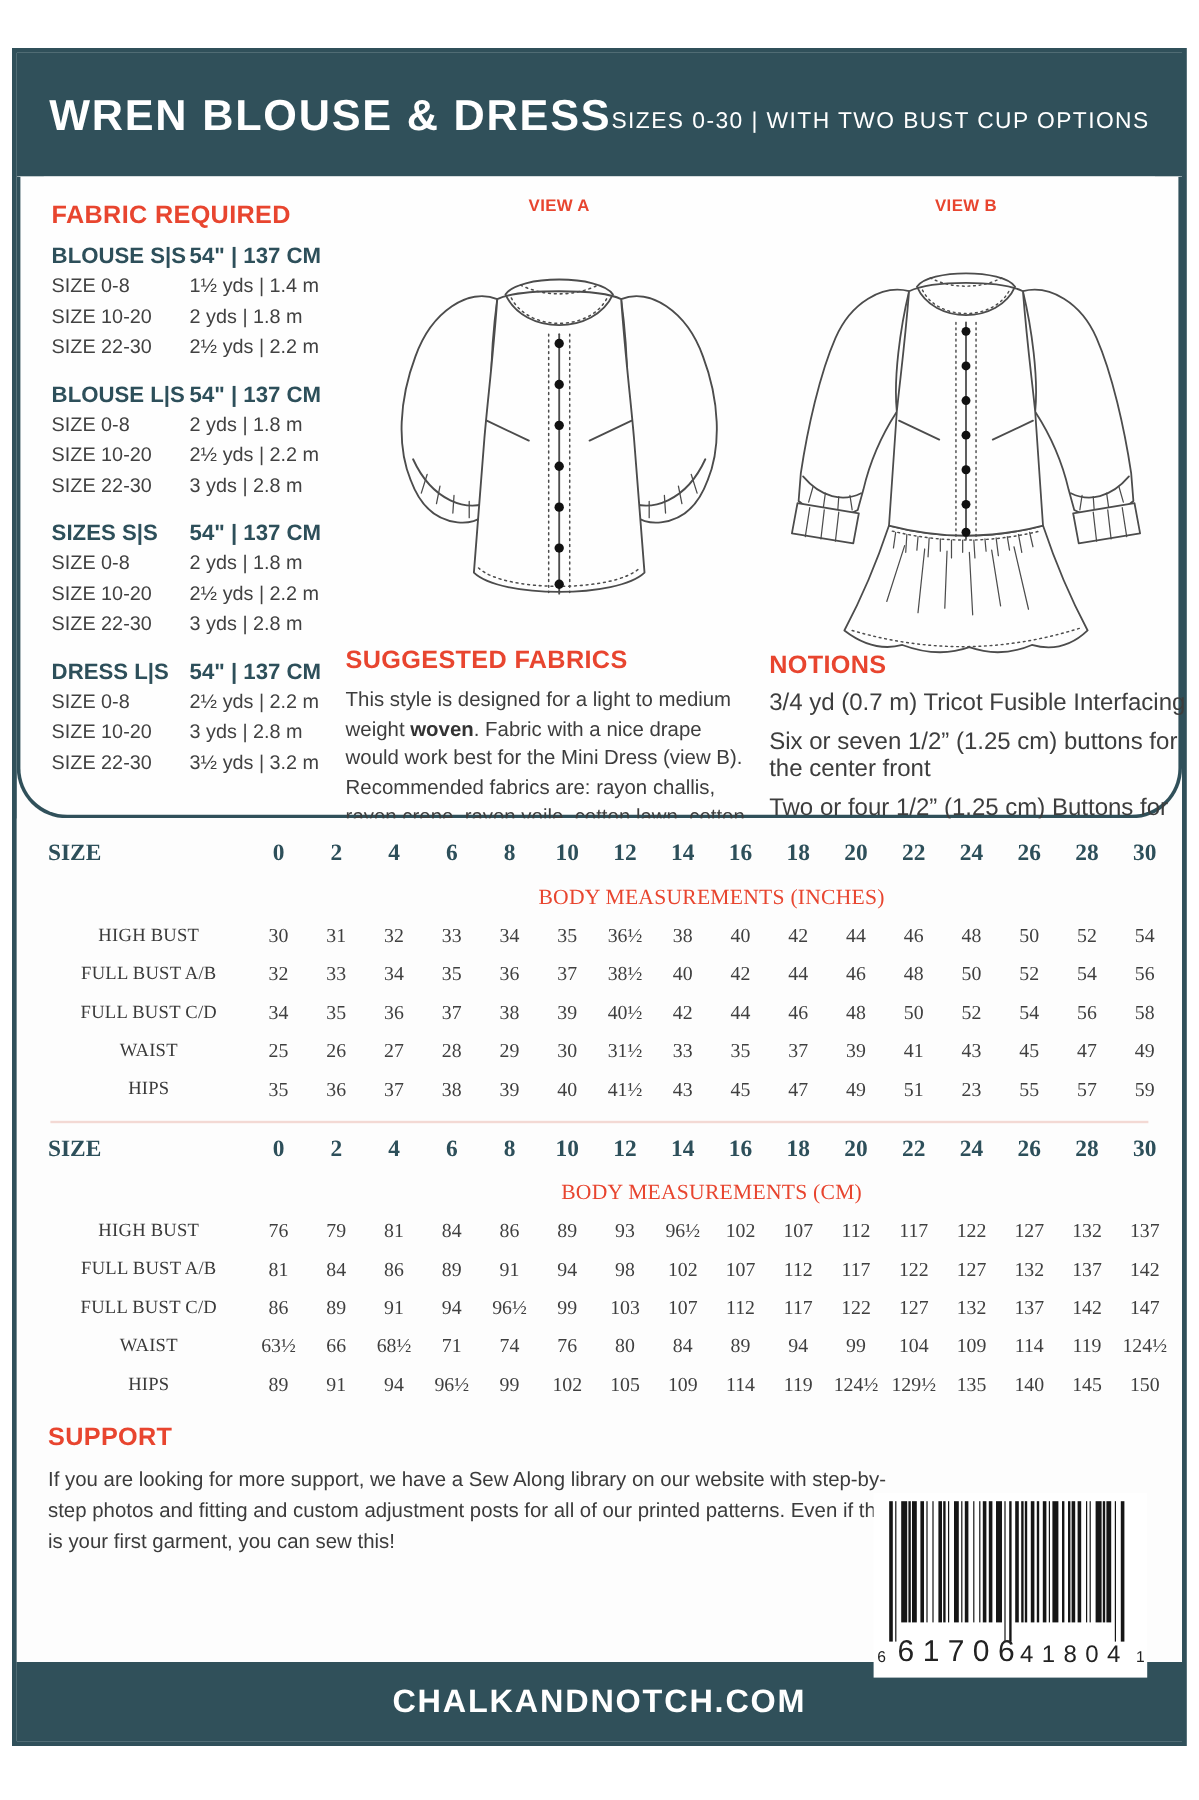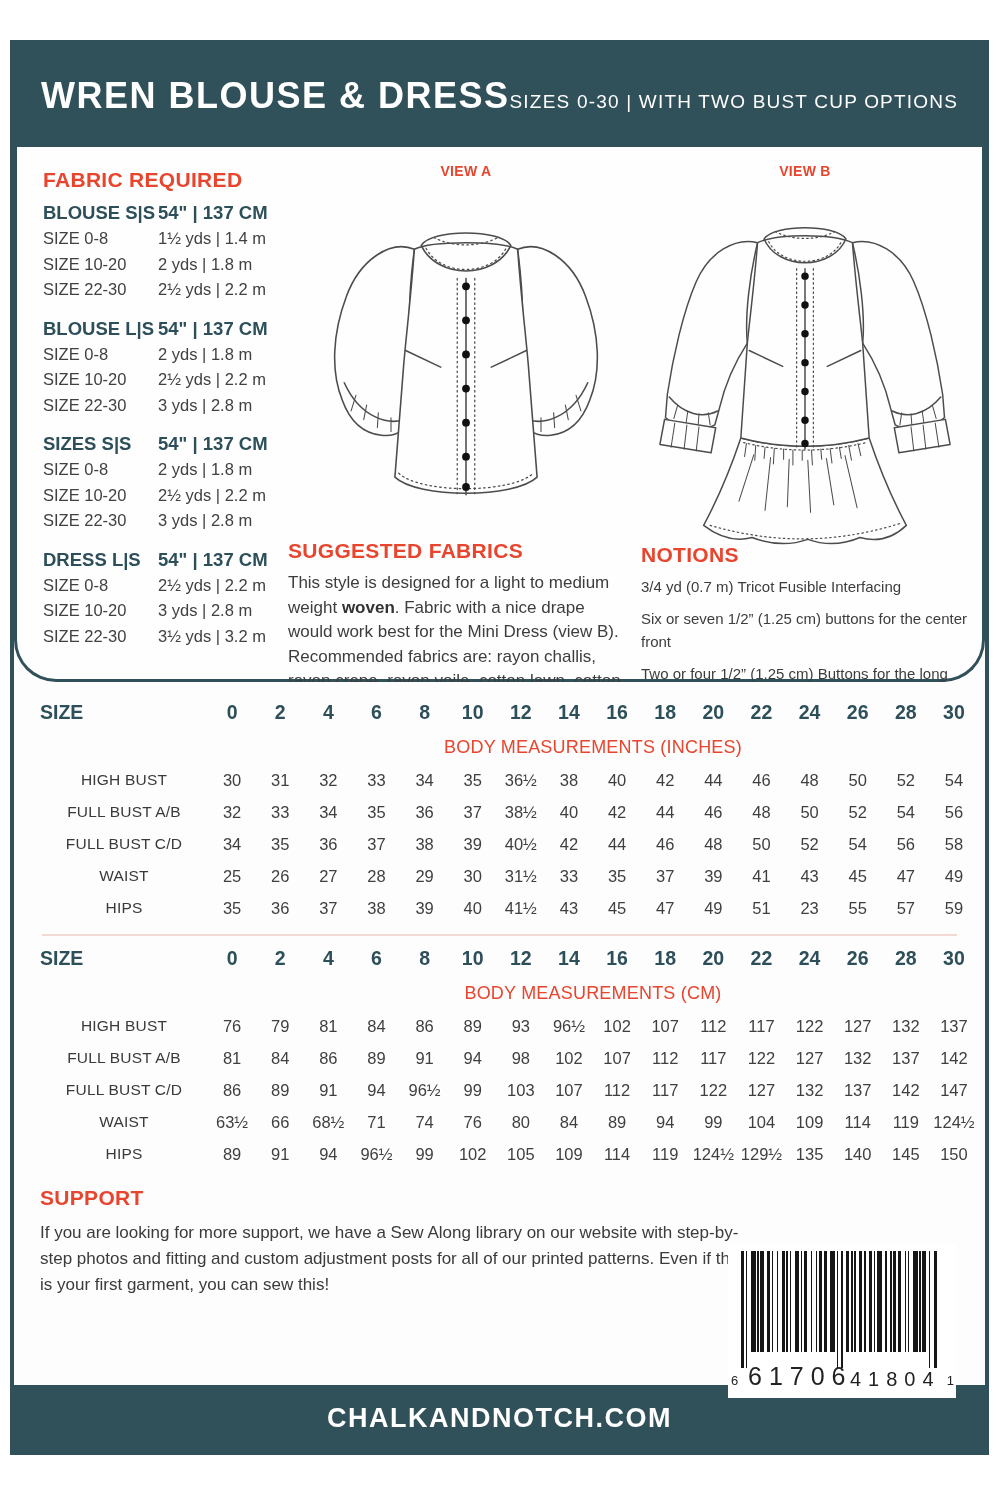--- a/index.html
+++ b/index.html
@@ -43,24 +43,24 @@
   
   .view-a { position:absolute; left:279px; top:16px; width:340px; text-align:center; }
   .view-b { position:absolute; left:612px; top:16px; width:352px; text-align:center; }
   .view-label { font-size:14px; }
   .view-a svg, .view-b svg { margin-top:6px; }
   
   .suggested { position:absolute; left:271px; top:392px; width:336px; }
   .suggested p, .notions-items { margin-top:8px; font-size:17px; line-height:24.5px; color:#3d3d3d; }
   .suggested b { font-weight:700; color:#333; }
   .notions { position:absolute; left:624px; top:396px; width:348px; }
-  .notion-item { font-size:15px; line-height:23px; color:#3d3d3d; margin-bottom:9px; }
+  .notion-item { font-size:20px; line-height:23px; color:#3d3d3d; margin-bottom:9px; }
   
   .table-section { flex:1 1 auto; position:relative; background:#fdfdfd; padding-top:8px; }
-  table.size-table { border-collapse:collapse; table-layout:fixed; width:938px; margin:4px 0 0 26px; }
+  table.size-table { border-collapse:collapse; table-layout:fixed; width:938px; margin:4px 0 0 26px;font-family:Liberation Serif, serif; }
   table.size-table th, table.size-table td { padding:0; text-align:center; font-weight:400; }
   table.size-table th { color:#2d4f5a; font-weight:700; font-size:19.5px; height:36px; }
   table.size-table th.row-label { text-align:left; }
   table.size-table col.label-col { width:168px; }
   td.section-label { color:#e8452f; font-weight:700; font-size:18px; height:34px; letter-spacing:.2px; }
   td.row-label { text-align:left; font-size:15.5px; color:#3a3a3a; letter-spacing:.2px; }
   td.val { font-size:16.5px; color:#3f3f3f; height:32px; }
   .table-divider { border-top:2px solid #f3d9d4; margin:10px 28px 2px 28px; }
   
   .support { margin:16px 0 0 26px; width:710px; }

